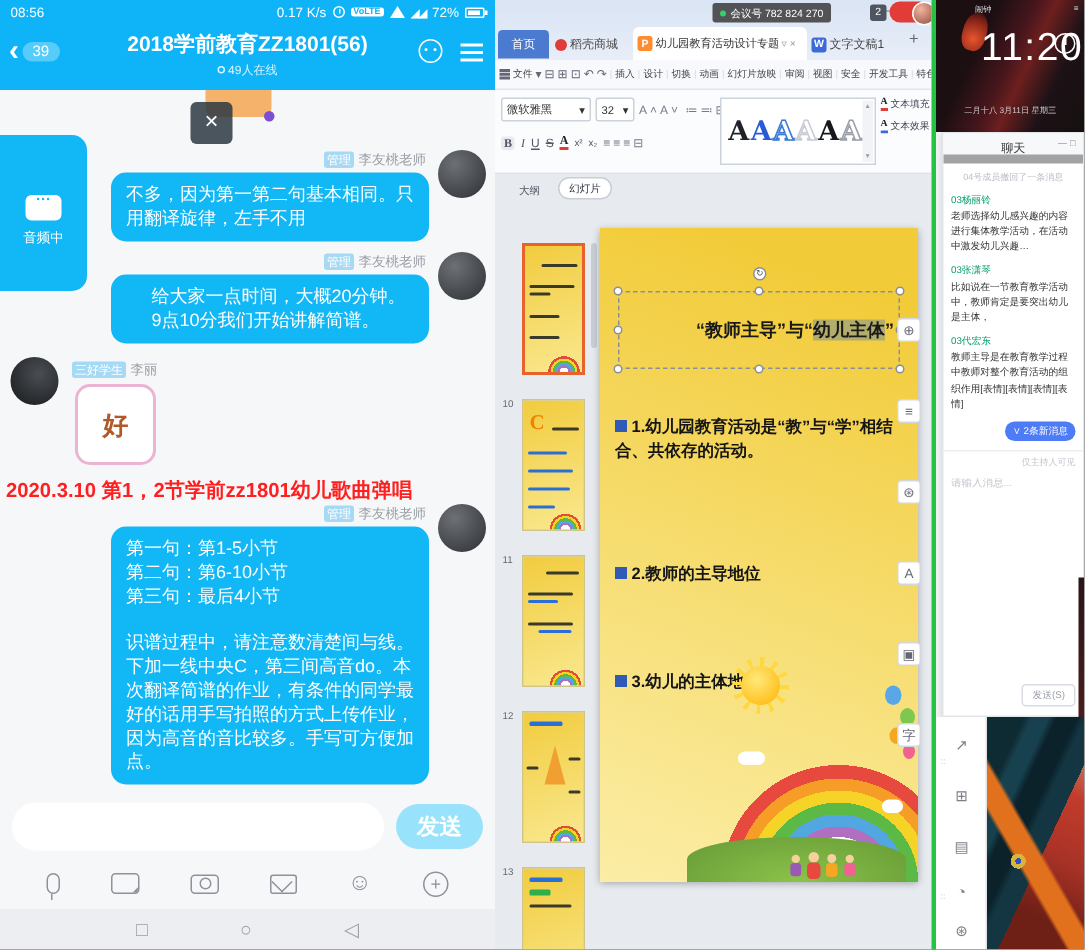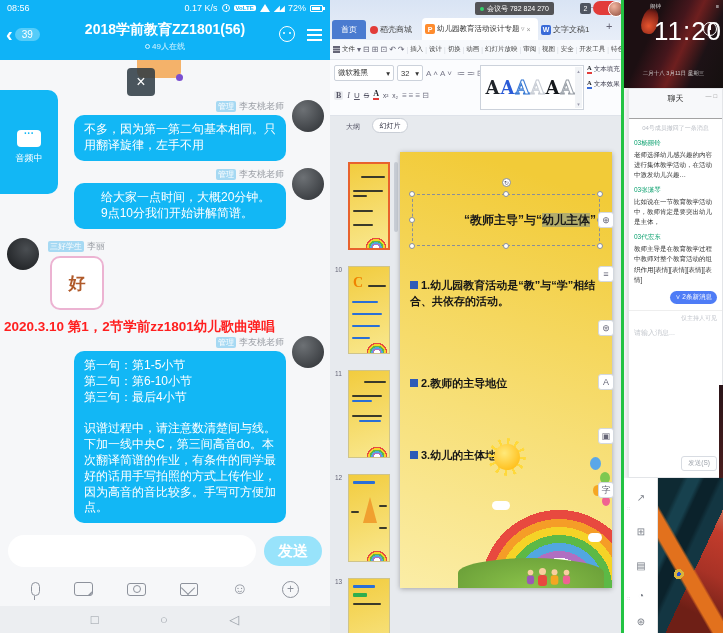--- a/index.html
+++ b/index.html
@@ -184,21 +184,21 @@
   .c-toprow { position:absolute; left:0; right:4px; top:3px; display:flex; justify-content:space-between; padding-left:26px;
               font-size:5.5px; color:#ddd; }
   .c-menu { letter-spacing:0; }
   .c-time { position:absolute; left:0; right:0; top:16px; text-align:center; font-size:26px; font-weight:200; letter-spacing:1px;margin-left:29px; }
   .c-alarmico { position:absolute; right:6px; top:22px; width:14px; height:14px; border:1.5px solid #fff; border-radius:50%; }
   .c-alarmico::after { content:""; position:absolute; left:5px; top:2px; width:1.5px; height:5px; background:#fff; }
   .c-date { position:absolute; left:0; right:0; top:70px; text-align:center; font-size:5.5px; color:#ccc; white-space:nowrap; }
 
   .mchat { position:absolute; left:4px; top:88px; width:95px; height:390px; background:#fff; border:1px solid #e3e5e8;
            box-shadow:0 1px 4px rgba(0,0,0,.15); display:flex; flex-direction:column; font-size:6.5px; }
-  .mc-head { height:30px; background:#f7f8fa; border-bottom:1px solid #a3a3a3; position:relative; flex:none; }
+  .mc-head { height:20px; background:#f7f8fa; border-bottom:6px solid #a3a3a3; position:relative; flex:none; }
   .mc-title { position:absolute; left:0; right:0; top:4px; text-align:center; font-size:8px; color:#333; }
   .mc-ctrl { position:absolute; right:3px; top:4px; font-size:6px; color:#888; letter-spacing:2px; }
   .mc-body { flex:1; padding:5px 5px 0 5px; overflow:hidden; position:relative; }
   .mc-recall { text-align:center; color:#b9bdc4; font-size:6px; margin-bottom:6px; white-space:nowrap; }
   .mc-name { color:#0aa06e; margin-bottom:2px; }
   .mc-text { color:#333; line-height:1.55; margin-bottom:6px; }
   .mc-newbtn { display:flex; justify-content:flex-end; margin:2px 0 6px 0; }
   .mc-newbtn span { background:#4e7cf6; color:#fff; border-radius:8px; padding:2px 5px; font-size:6.5px; white-space:nowrap; }
   .mc-divider { border-top:1px solid #eee; margin:2px -5px 3px -5px; }
   .mc-note { text-align:right; color:#c0c4cb; font-size:6px; margin-bottom:6px; }

